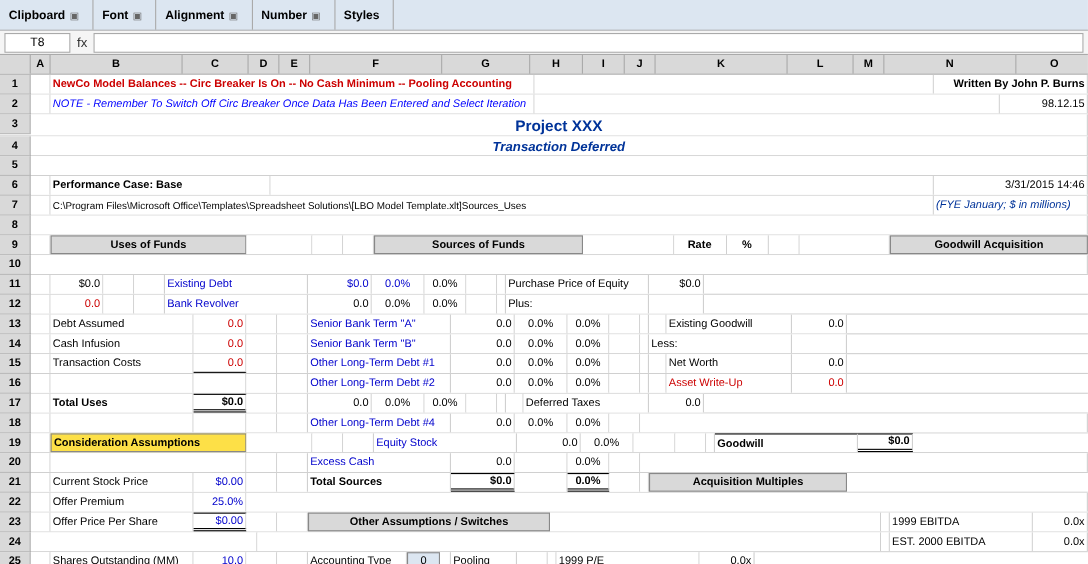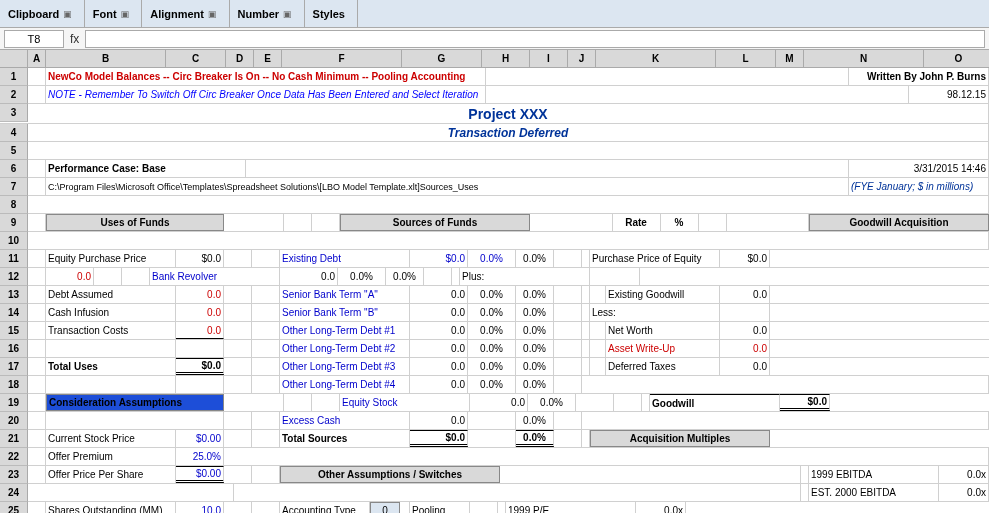--- a/index.html
+++ b/index.html
@@ -29,21 +29,21 @@
     .sheet-row { display: flex; height: 18px; border-bottom: 1px solid #d0d0d0; }
     .cell { border-right: 1px solid #d0d0d0; font-size: 10px; padding: 0 2px; white-space: nowrap; overflow: hidden; display: flex; align-items: center; flex-shrink: 0; background: #fff; }
     .cell.bold { font-weight: bold; }
     .cell.italic { font-style: italic; }
     .cell.red { color: #c00; }
     .cell.blue { color: #00f; }
     .cell.dark-blue { color: #003399; }
     .cell.center { justify-content: center; }
     .cell.right { justify-content: flex-end; }
     .cell.header-bg { background: #d9d9d9; font-weight: bold; justify-content: center; }
-    .cell.section-bg { background: #1d4ed8; font-weight: bold; }
+    .cell.section-bg { background: #fde047; font-weight: bold; }
     .cell.highlight-title { color: #c00; font-weight: bold; }
     .cell.note-italic { color: #00f; font-style: italic; }
 
     .col-A { width: 28px; }
     .col-B { width: 18px; }
     .col-C { width: 120px; }
     .col-D { width: 60px; }
     .col-E { width: 28px; }
     .col-F { width: 28px; }
     .col-G { width: 120px; }
@@ -178,21 +178,20 @@
   </div>
 
   <div class="sheet-row">
     <div class="row-num">10</div>
     <div class="cell" style="flex:1;"></div>
   </div>
 
   <div class="sheet-row">
     <div class="row-num">11</div>
     <div class="cell col-B"></div>
-    <div class="cell" style="width:130px; font-size:10px;">Equity Purchase Price</div>
     <div class="cell right" style="width:48px; font-size:10px;">$0.0</div>
     <div class="cell col-E"></div>
     <div class="cell col-F"></div>
     <div class="cell blue" style="width:130px; font-size:10px; color:#00c;">Existing Debt</div>
     <div class="cell right blue" style="width:58px; font-size:10px; color:#00c;">$0.0</div>
     <div class="cell center blue" style="width:48px; font-size:10px; color:#00c;">0.0%</div>
     <div class="cell center" style="width:38px; font-size:10px;">0.0%</div>
     <div class="cell col-K"></div>
     <div class="cell" style="width:8px;"></div>
     <div class="cell" style="width:130px; font-size:10px;">Purchase Price of Equity</div>
@@ -286,21 +285,20 @@
     <div class="cell right red" style="width:50px; font-size:10px;">0.0</div>
   </div>
 
   <div class="sheet-row">
     <div class="row-num">17</div>
     <div class="cell col-B"></div>
     <div class="cell bold" style="width:130px; font-size:10px;">Total Uses</div>
     <div class="cell right bold" style="width:48px; font-size:10px; border-top:1px solid #000; border-bottom:3px double #000;">$0.0</div>
     <div class="cell col-E"></div>
     <div class="cell col-F"></div>
-    <div class="cell blue" style="width:130px; font-size:10px; color:#00c;">Other Long-Term Debt #3</div>
     <div class="cell right" style="width:58px; font-size:10px;">0.0</div>
     <div class="cell center" style="width:48px; font-size:10px;">0.0%</div>
     <div class="cell center" style="width:38px; font-size:10px;">0.0%</div>
     <div class="cell col-K"></div>
     <div class="cell" style="width:8px;"></div>
     <div class="cell" style="width:16px;"></div>
     <div class="cell" style="width:114px; font-size:10px;">Deferred Taxes</div>
     <div class="cell right" style="width:50px; font-size:10px;">0.0</div>
   </div>
 

